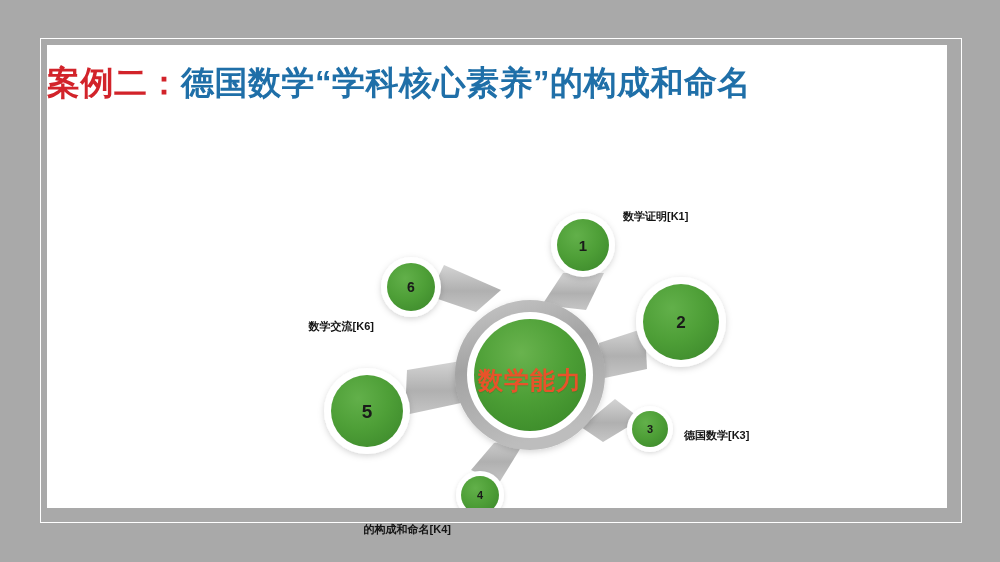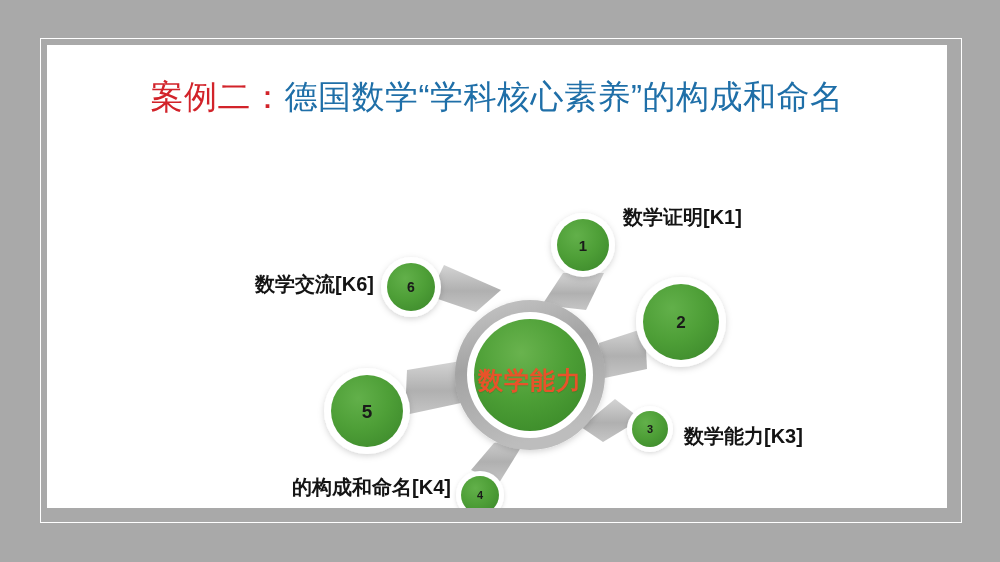--- a/index.html
+++ b/index.html
@@ -38,26 +38,26 @@
     top: 45px;
     width: 900px;
     height: 463px;
     background: #ffffff;
   }
 
   
   #slide-title {
     position: absolute;
     left: 0;
-    top: 30px;
-    width: 900px;
-    text-align: center;
+    top: 16px;
+    width: 900px;
+    text-align: left;
     white-space: nowrap;
     font-size: 33px;
-    font-weight: normal;
+    font-weight: bold;
     letter-spacing: 0.5px;
   }
   #slide-title .t-red {
     color: #d2232a;
   }
   #slide-title .t-blue {
     color: #1f6fa8;
   }
 
   
@@ -110,28 +110,29 @@
     font-weight: bold;
     letter-spacing: 1px;
     text-shadow: 0 1px 1px rgba(0,0,0,.10);
     margin-top: 10px;
   }
 
   
   .node-label {
     position: absolute;
     color: #141414;
-    font-size: 20px;
+    font-size: 11px;
     font-weight: bold;
     line-height: 1.42;
     white-space: pre-line;
   }
   .label-left {
     text-align: right;
     transform: translate(-100%, -50%);
+    margin-top: 43px;
   }
   .label-right {
     text-align: left;
     transform: translate(0, -50%);
   }
 </style>
 </head>
 <body>
 
 <div id="slide-root">
@@ -228,19 +229,19 @@
       </div>
 
       <div class="node-number" style="left:536px; top:200px; font-size:15px;">1</div>
       <div class="node-number" style="left:634px; top:277px; font-size:17px;">2</div>
       <div class="node-number" style="left:603px; top:384px; font-size:11px;">3</div>
       <div class="node-number" style="left:433px; top:450px; font-size:11px;">4</div>
       <div class="node-number" style="left:320px; top:366px; font-size:19px;">5</div>
       <div class="node-number" style="left:364px; top:242px; font-size:14px;">6</div>
 
       <div class="node-label label-right" style="left:576px; top:172px;">数学证明[K1]</div>
-      <div class="node-label label-right" style="left:637px; top:391px;">数学能力[K3]</div>
+      <div class="node-label label-right" style="left:637px; top:391px;">德国数学[K3]</div>
       <div class="node-label label-left" style="left:404px; top:442px;">的构成和命名[K4]</div>
       <div class="node-label label-left" style="left:327px; top:239px;">数学交流[K6]</div>
 
     </div>
   </div>
 </div>
 
 </body></html>

